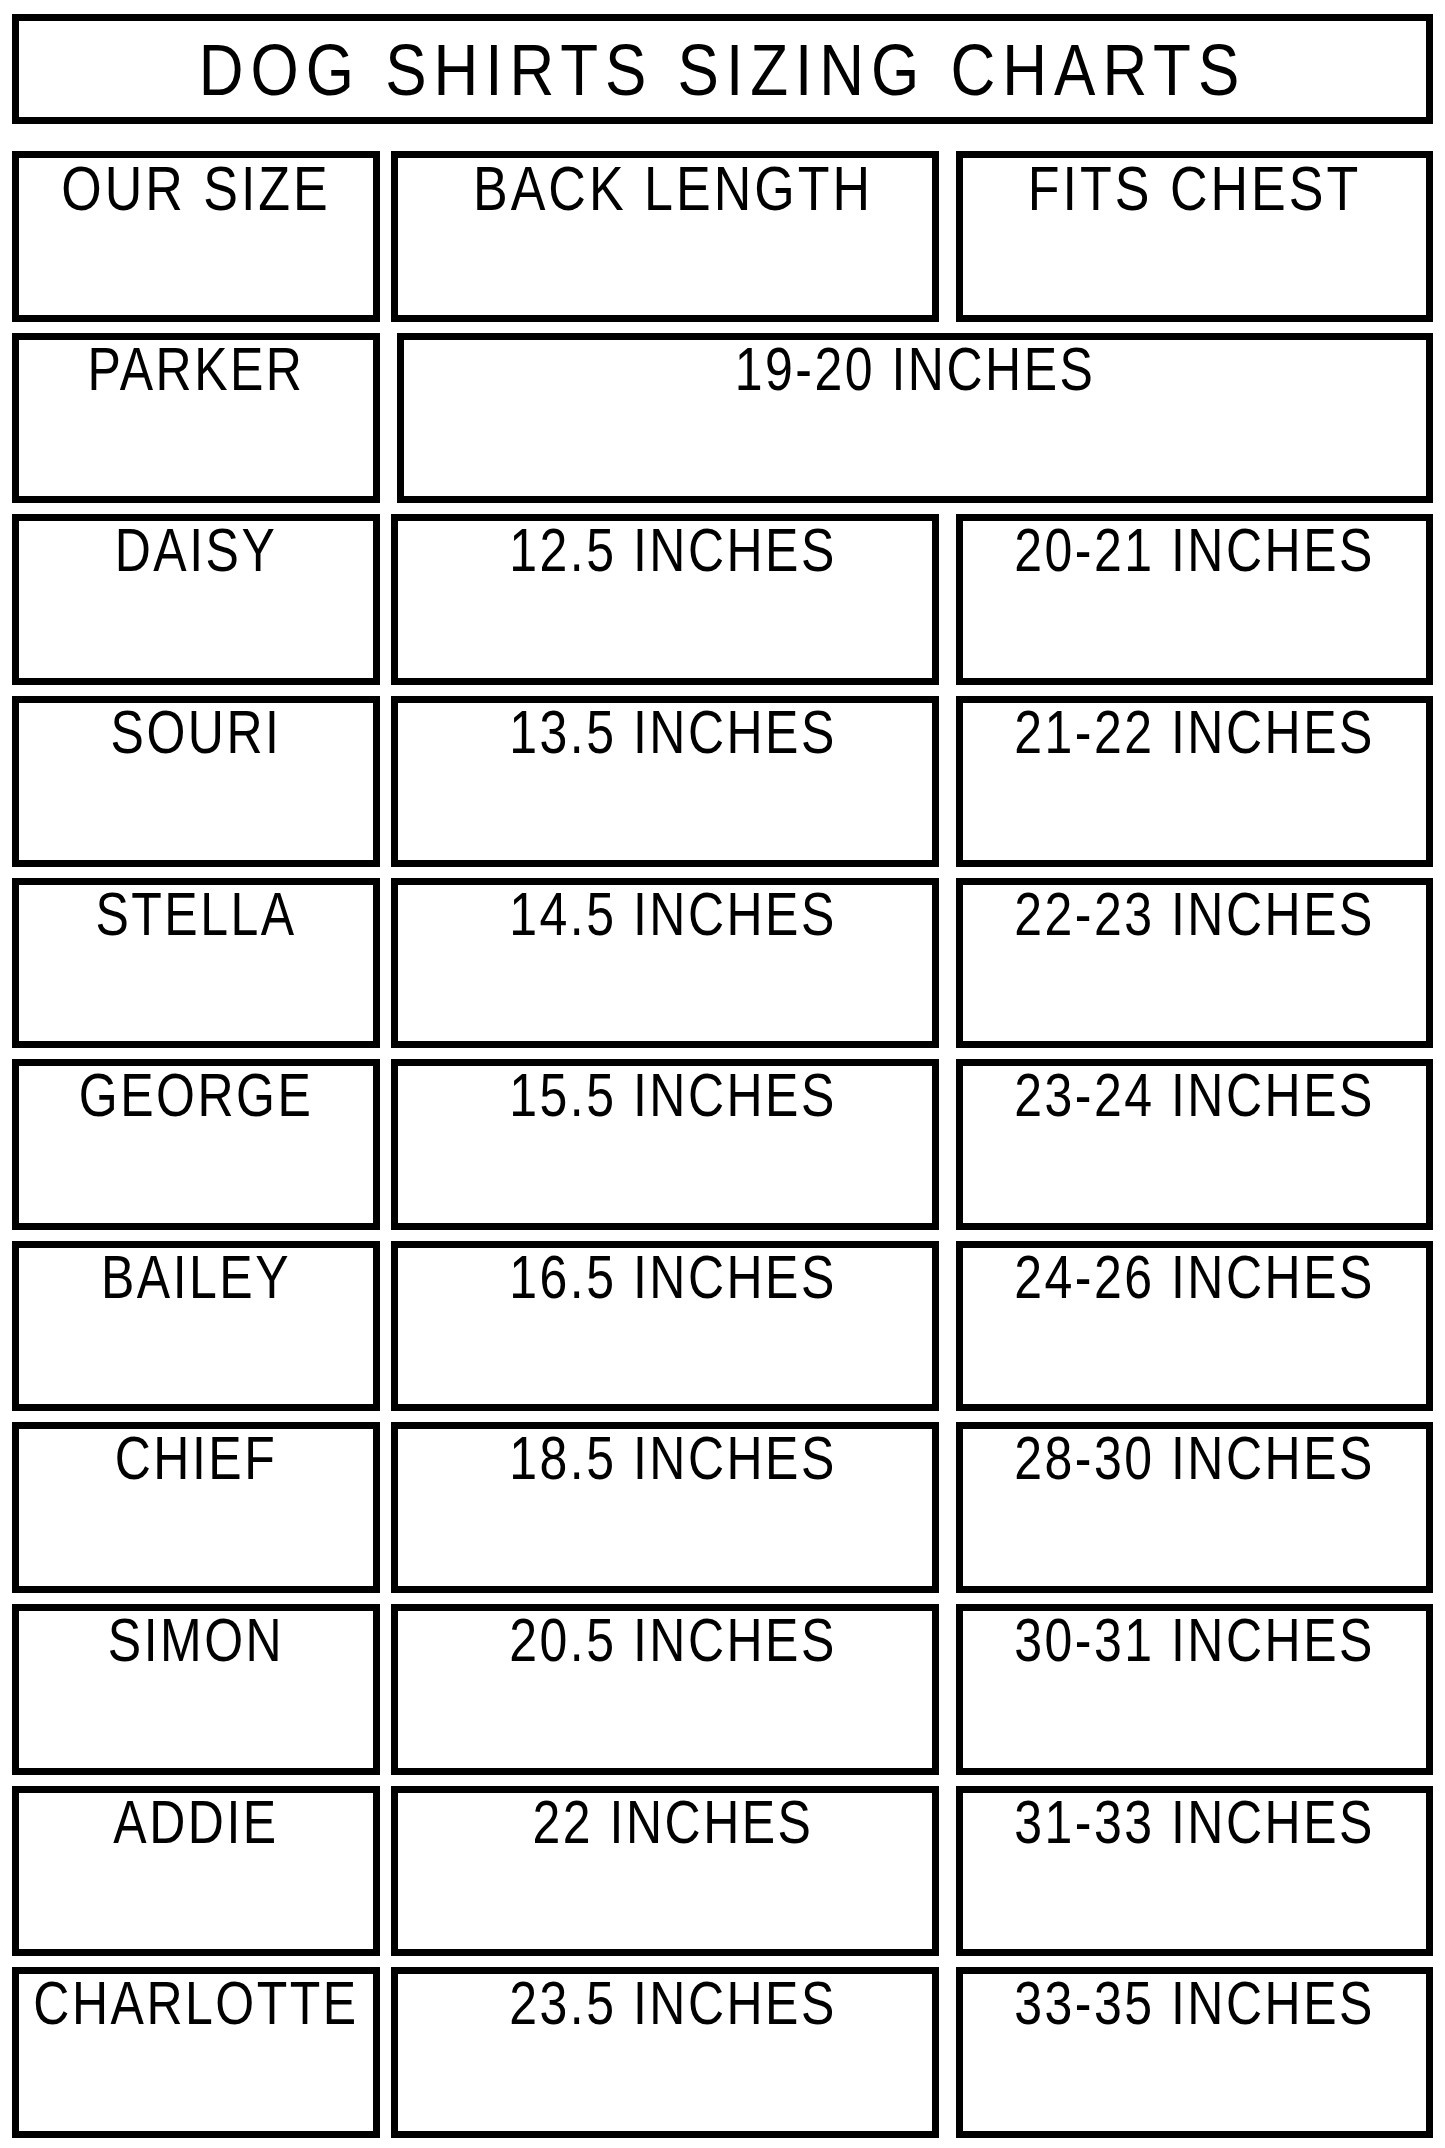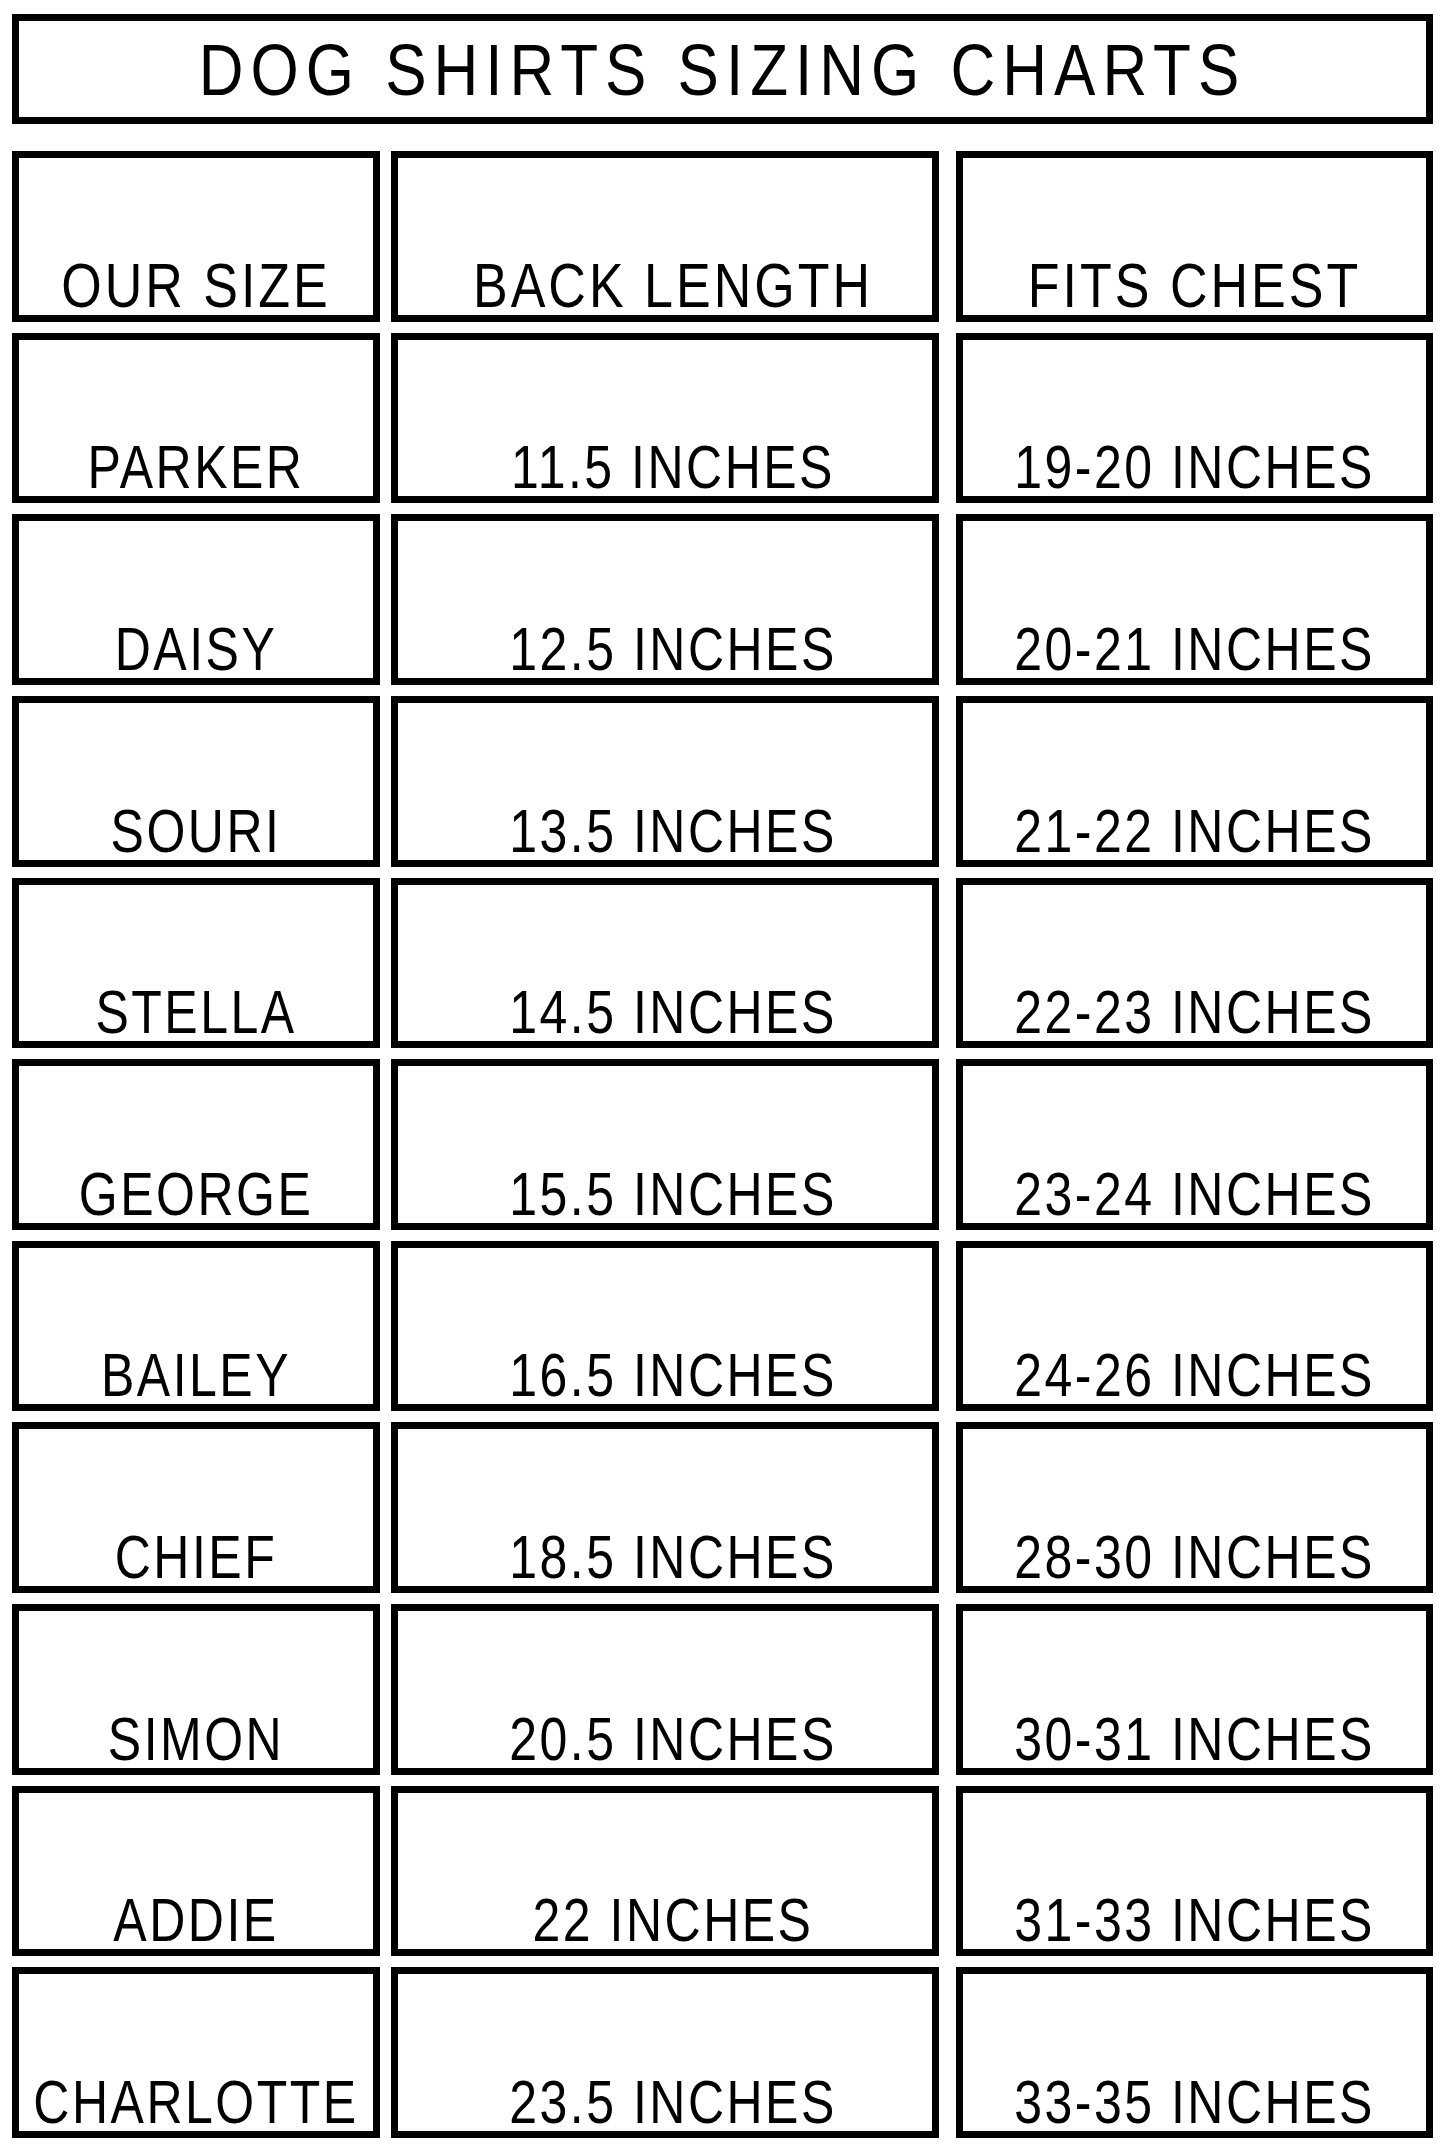--- a/index.html
+++ b/index.html
@@ -58,21 +58,21 @@
     min-height: 0;
   }
   .row:last-child {
     margin-bottom: 0;
   }
 
   .cell {
     border: 7px solid #000000;
     box-sizing: border-box;
     display: flex;
-    align-items: flex-end;
+    align-items: flex-start;
     justify-content: center;
     overflow: hidden;
   }
 
   .col-size {
     width: 368px;
     margin-right: 11px;
   }
   .col-back {
     width: 548px;
@@ -117,23 +117,20 @@
       </div>
       <div class="cell col-chest">
         <span class="cell-text">FITS CHEST</span>
       </div>
     </div>
 
     <div class="row">
       <div class="cell col-size">
         <span class="cell-text">PARKER</span>
       </div>
-      <div class="cell col-back">
-        <span class="cell-text">11.5 INCHES</span>
-      </div>
       <div class="cell col-chest">
         <span class="cell-text">19-20 INCHES</span>
       </div>
     </div>
 
     <div class="row">
       <div class="cell col-size">
         <span class="cell-text">DAISY</span>
       </div>
       <div class="cell col-back">

